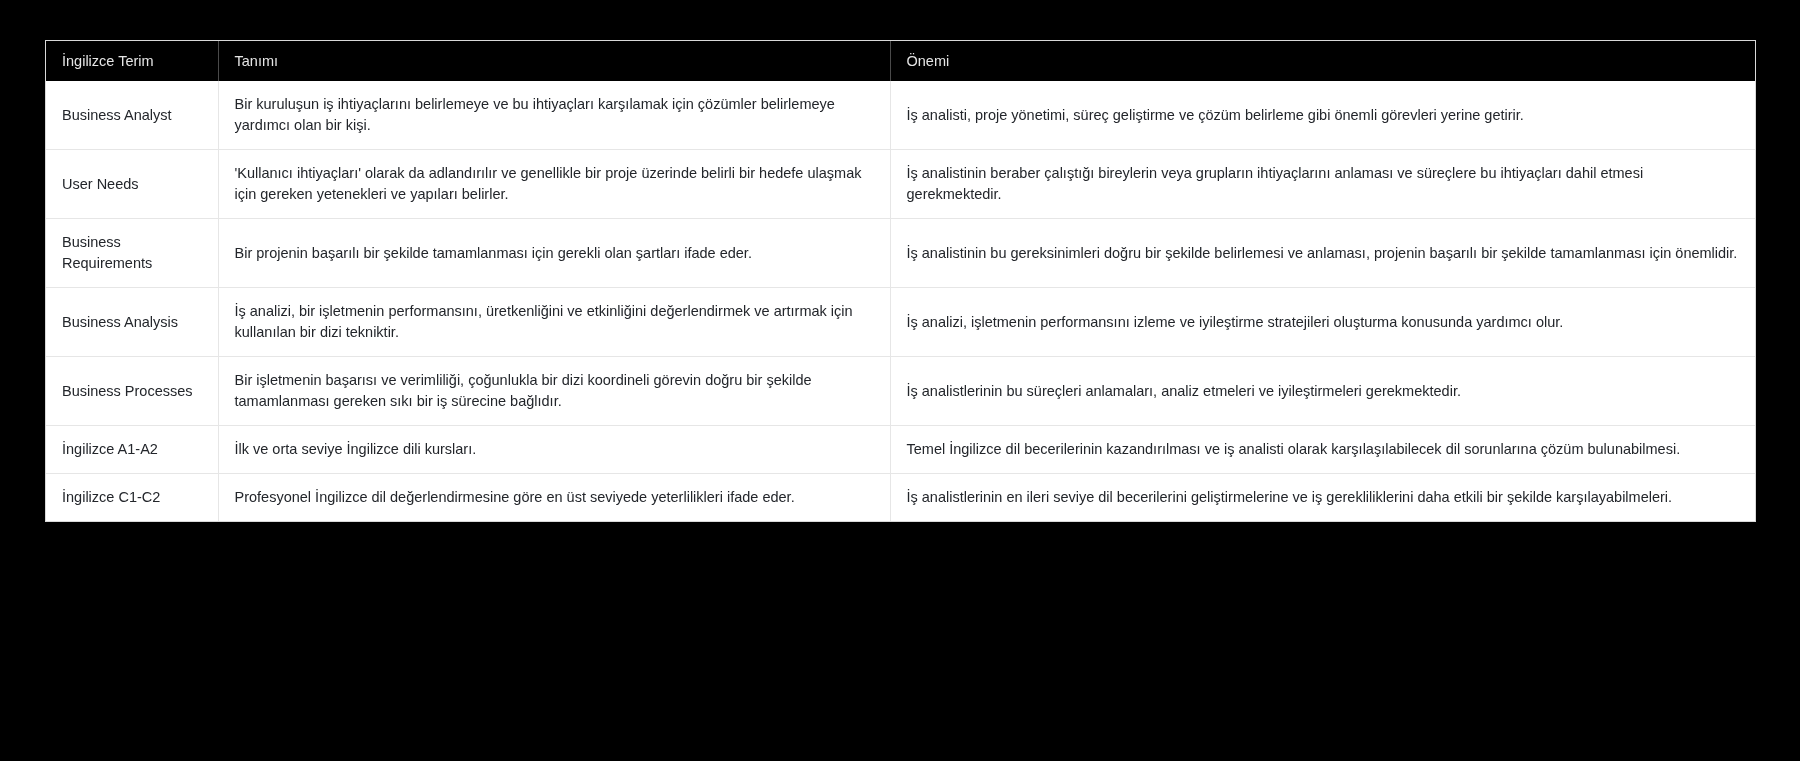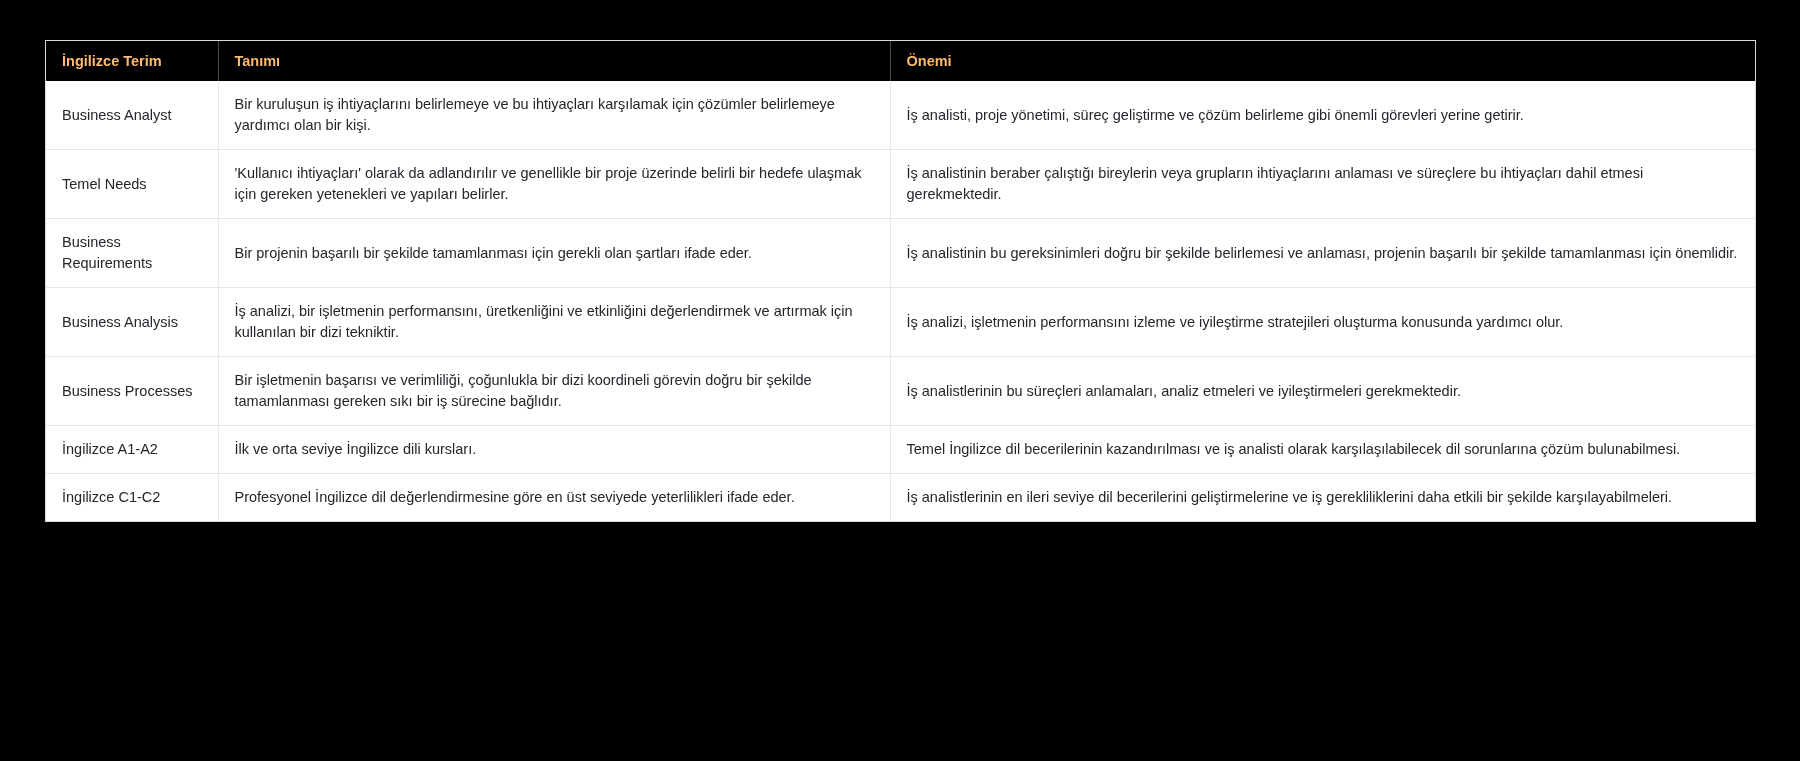--- a/index.html
+++ b/index.html
@@ -53,23 +53,23 @@
 
   
   table.glossary {
     width: 100%;
     border-collapse: collapse;
     table-layout: fixed;
   }
 
   table.glossary thead th {
     background: #000000;
-    color: #fdba74;
+    color: #e5e5e5;
     font-size: 14.5px;
-    font-weight: bold;
+    font-weight: normal;
     text-align: left;
     padding: 12px 16px;
     border-right: 1px solid #4a4a4a;
     box-sizing: border-box;
     vertical-align: middle;
   }
   table.glossary thead th:last-child { border-right: none; }
 
   table.glossary tbody td {
     background: #ffffff;
@@ -116,21 +116,21 @@
       </thead>
       <tbody>
 
         <tr>
           <td class="cell-term">Business Analyst</td>
           <td>Bir kuruluşun iş ihtiyaçlarını belirlemeye ve bu ihtiyaçları karşılamak için çözümler belirlemeye yardımcı olan bir kişi.</td>
           <td>İş analisti, proje yönetimi, süreç geliştirme ve çözüm belirleme gibi önemli görevleri yerine getirir.</td>
         </tr>
 
         <tr>
-          <td class="cell-term">Temel Needs</td>
+          <td class="cell-term">User Needs</td>
           <td>'Kullanıcı ihtiyaçları' olarak da adlandırılır ve genellikle bir proje üzerinde belirli bir hedefe ulaşmak için gereken yetenekleri ve yapıları belirler.</td>
           <td>İş analistinin beraber çalıştığı bireylerin veya grupların ihtiyaçlarını anlaması ve süreçlere bu ihtiyaçları dahil etmesi gerekmektedir.</td>
         </tr>
 
         <tr>
           <td class="cell-term">Business Requirements</td>
           <td>Bir projenin başarılı bir şekilde tamamlanması için gerekli olan şartları ifade eder.</td>
           <td>İş analistinin bu gereksinimleri doğru bir şekilde belirlemesi ve anlaması, projenin başarılı bir şekilde tamamlanması için önemlidir.</td>
         </tr>
 

